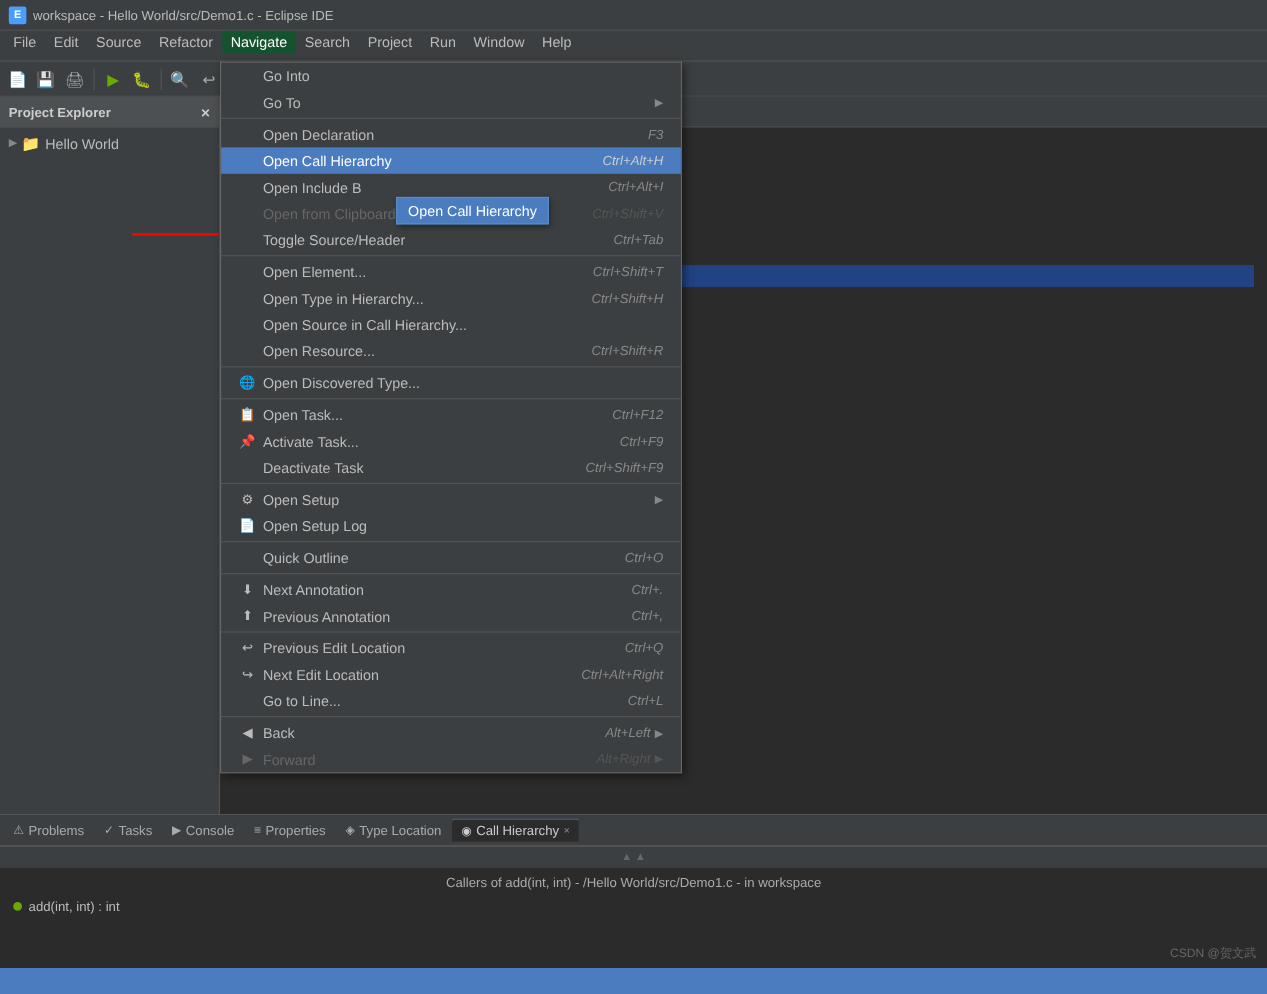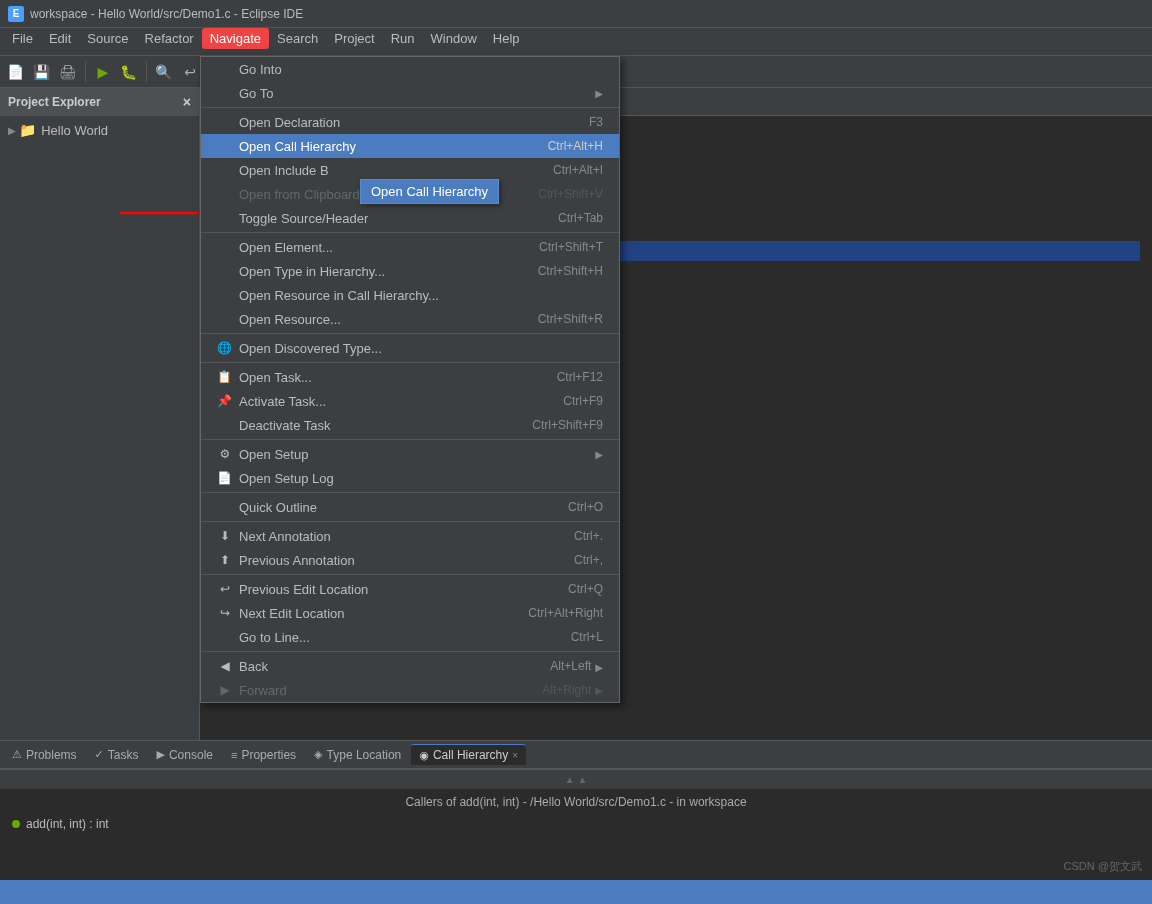--- a/index.html
+++ b/index.html
@@ -46,21 +46,21 @@
       position: relative;
       z-index: 100;
     }
     .menu-item {
       padding: 3px 8px;
       cursor: pointer;
       border-radius: 3px;
       font-size: 13px;
       color: #bbbbbb;
     }
-    .menu-item.active { background: #ef4444; color: white; }
+    .menu-item.active { background: #14532d; color: white; }
 
     
     #toolbar {
       height: 32px;
       background: #3c3f41;
       display: flex;
       align-items: center;
       padding: 0 4px;
       border-bottom: 1px solid #555;
       gap: 2px;
@@ -178,21 +178,21 @@
       font-size: 13px;
     }
     .nav-menu-item.highlighted { background: #4a7cbf; color: white; }
     .nav-menu-item.disabled { color: #666; cursor: default; }
     .nav-item-left { display: flex; align-items: center; gap: 6px; }
     .nav-item-icon {
       width: 16px; height: 16px;
       display: flex; align-items: center; justify-content: center;
       font-size: 12px;
     }
-    .nav-item-shortcut { color: #888; font-size: 12px; }
+    .nav-item-shortcut { color: #888; font-size: 12px; font-style: italic; }
     .nav-menu-item.highlighted .nav-item-shortcut { color: #ccc; }
     .nav-menu-sep {
       height: 1px;
       background: #555;
       margin: 2px 0;
     }
     .nav-submenu-arrow { color: #888; font-size: 10px; }
 
     
     #tooltip-popup {
@@ -461,21 +461,21 @@
   <div class="nav-menu-item">
     <div class="nav-item-left">
       <div class="nav-item-icon"></div>
       <span>Open Type in Hierarchy...</span>
     </div>
     <span class="nav-item-shortcut">Ctrl+Shift+H</span>
   </div>
   <div class="nav-menu-item">
     <div class="nav-item-left">
       <div class="nav-item-icon"></div>
-      <span>Open Resource in Call Hierarchy...</span>
+      <span>Open Source in Call Hierarchy...</span>
     </div>
   </div>
   <div class="nav-menu-item">
     <div class="nav-item-left">
       <div class="nav-item-icon"></div>
       <span>Open Resource...</span>
     </div>
     <span class="nav-item-shortcut">Ctrl+Shift+R</span>
   </div>
   <div class="nav-menu-sep"></div>

